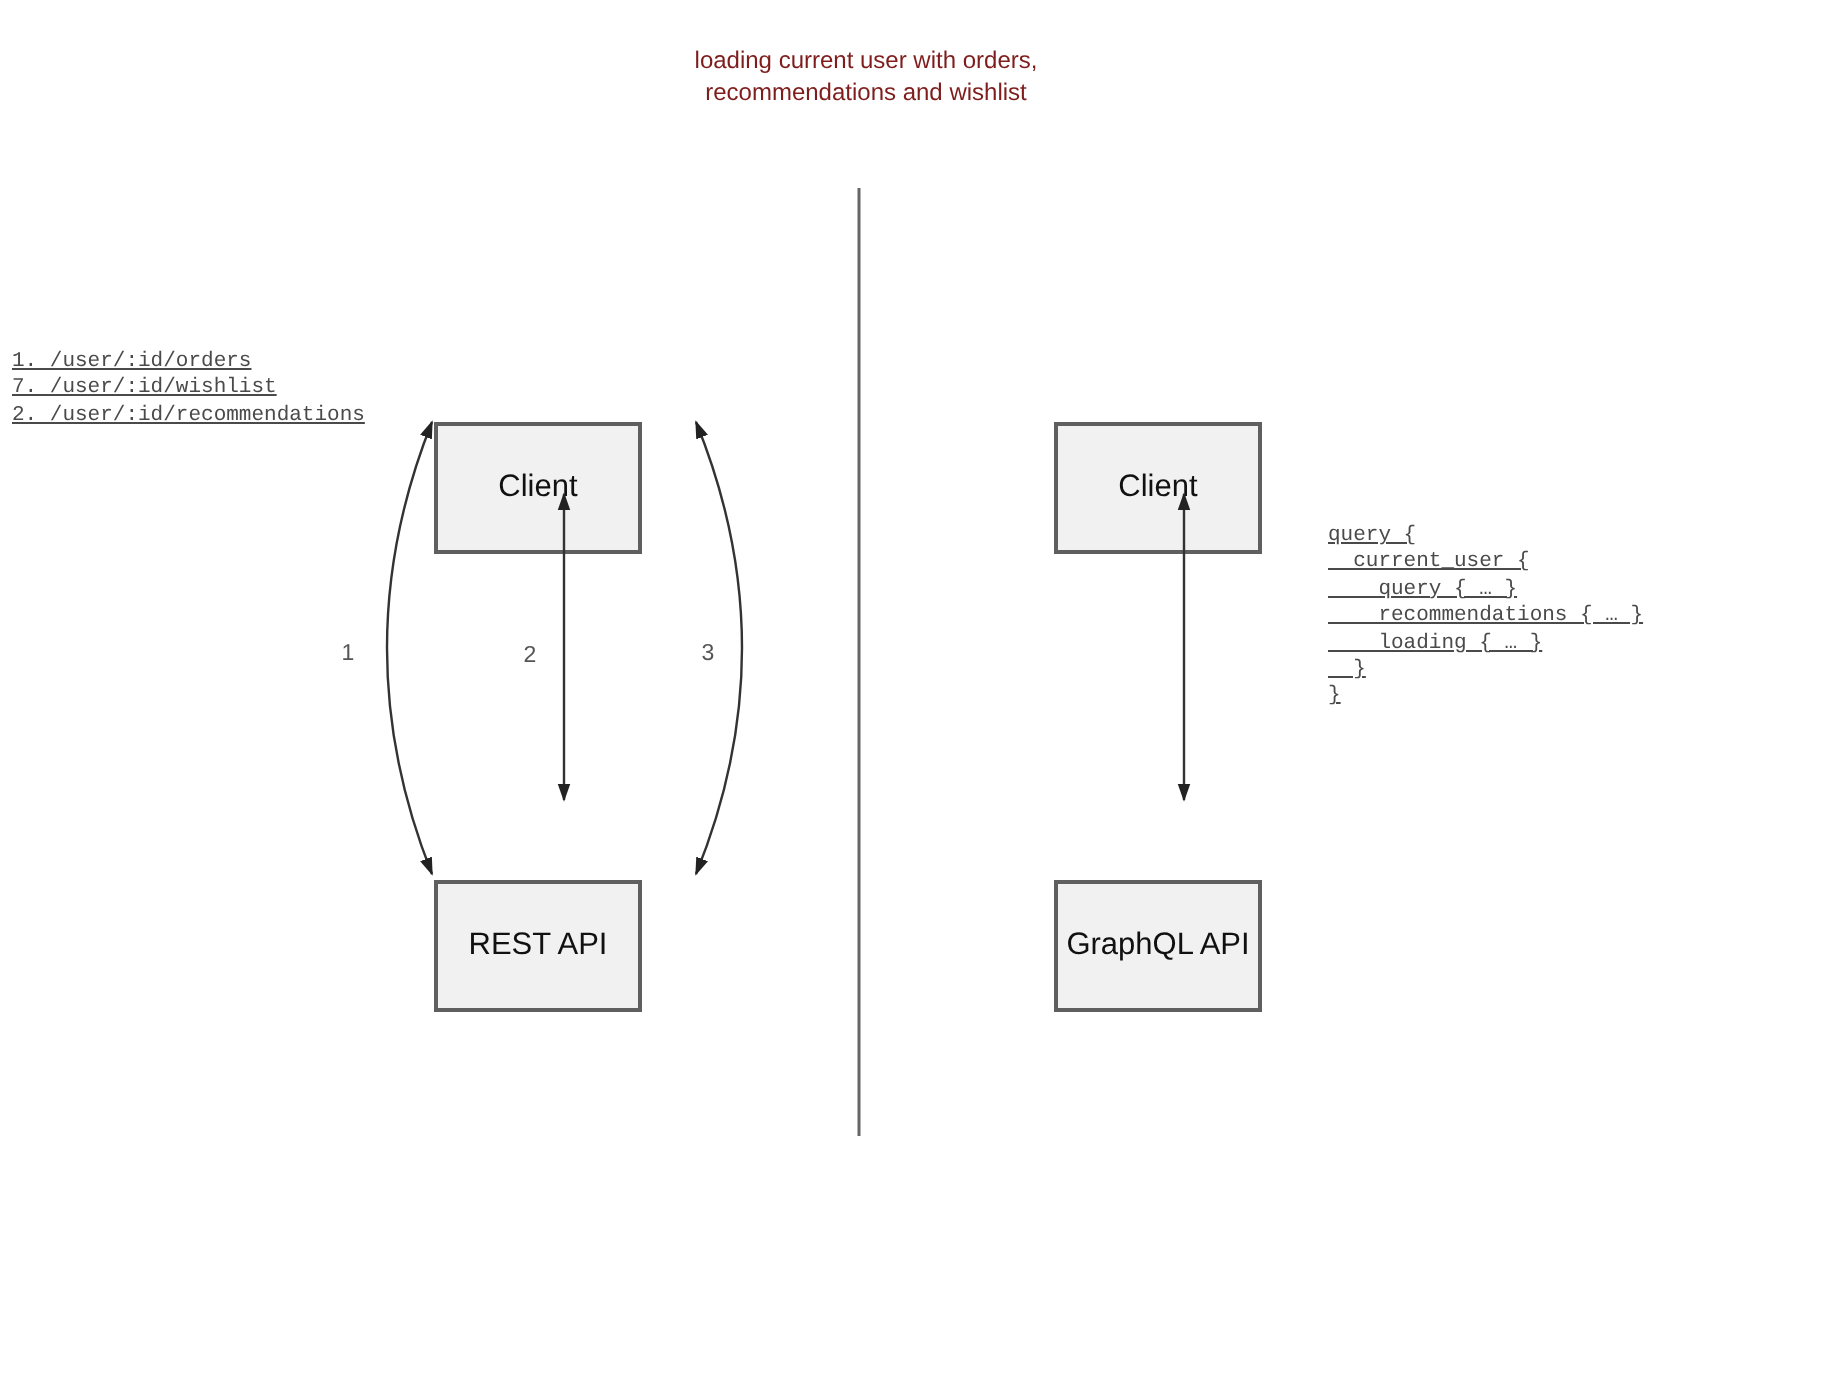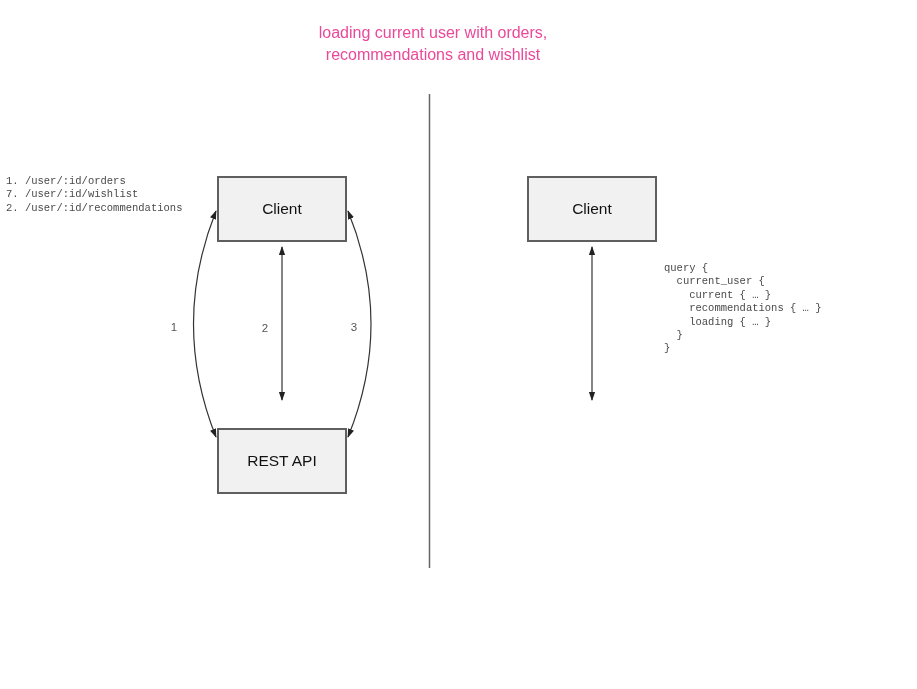--- a/index.html
+++ b/index.html
@@ -14,63 +14,65 @@
     height: 689px;
     background: #ffffff;
     overflow: hidden;
   }
   .title {
     position: absolute;
     top: 22px;
     left: 253px;
     width: 360px;
     text-align: center;
-    font-size: 16px;
+    font-size: 12px;
     line-height: 1.35;
-    color: #ec4899;
+    color: #7f1d1d;
     white-space: pre-line;
   }
   .overlay {
     position: absolute;
     top: 0;
     left: 0;
     pointer-events: none;
   }
   .arrow {
     fill: none;
     stroke: #333333;
     stroke-width: 1.2;
   }
   .divider {
     stroke: #666666;
     stroke-width: 1.5;
   }
   .box {
     position: absolute;
-    width: 130px;
+    width: 104px;
     height: 66px;
     background: #f1f1f1;
     border: 2px solid #5f5f5f;
     box-sizing: border-box;
     display: flex;
     align-items: center;
     justify-content: center;
     font-size: 15.5px;
     color: #111111;
+    margin-top: 35px;
   }
   .box-client-left  { left: 217px; top: 176px; }
-  .box-rest         { left: 217px; top: 428px; }
+  .box-rest         { left: 217px; top: 405px; }
   .box-client-right { left: 527px; top: 176px; }
   .box-graphql      { left: 527px; top: 405px; }
   .mono {
     position: absolute;
     font-family: "Liberation Mono", monospace;
     font-size: 10.5px;
     line-height: 13.4px;
     color: #4a4a4a;
+    text-decoration: underline;
   }
   .endpoints { left: 6px; top: 175px; }
   .query     { left: 664px; top: 262px; }
   .mono div  { white-space: pre; }
   .arrow-num {
     position: absolute;
     font-size: 11.5px;
     color: #555555;
     transform: translate(-50%, -50%);
   }
@@ -89,31 +91,34 @@
   <div class="box box-client-left">
     <span>Client</span>
   </div>
   <div class="box box-rest">
     <span>REST API</span>
   </div>
 
   <div class="box box-client-right">
     <span>Client</span>
   </div>
+  <div class="box box-graphql">
+    <span>GraphQL API</span>
+  </div>
 
   <div class="mono endpoints">
     <div>1. /user/:id/orders</div>
     <div>7. /user/:id/wishlist</div>
     <div>2. /user/:id/recommendations</div>
   </div>
 
   <div class="mono query">
     <div>query {</div>
     <div>  current_user {</div>
-    <div>    current { … }</div>
+    <div>    query { … }</div>
     <div>    recommendations { … }</div>
     <div>    loading { … }</div>
     <div>  }</div>
     <div>}</div>
   </div>
 
   <span class="arrow-num num-1">1</span>
   <span class="arrow-num num-2">2</span>
   <span class="arrow-num num-3">3</span>
 

